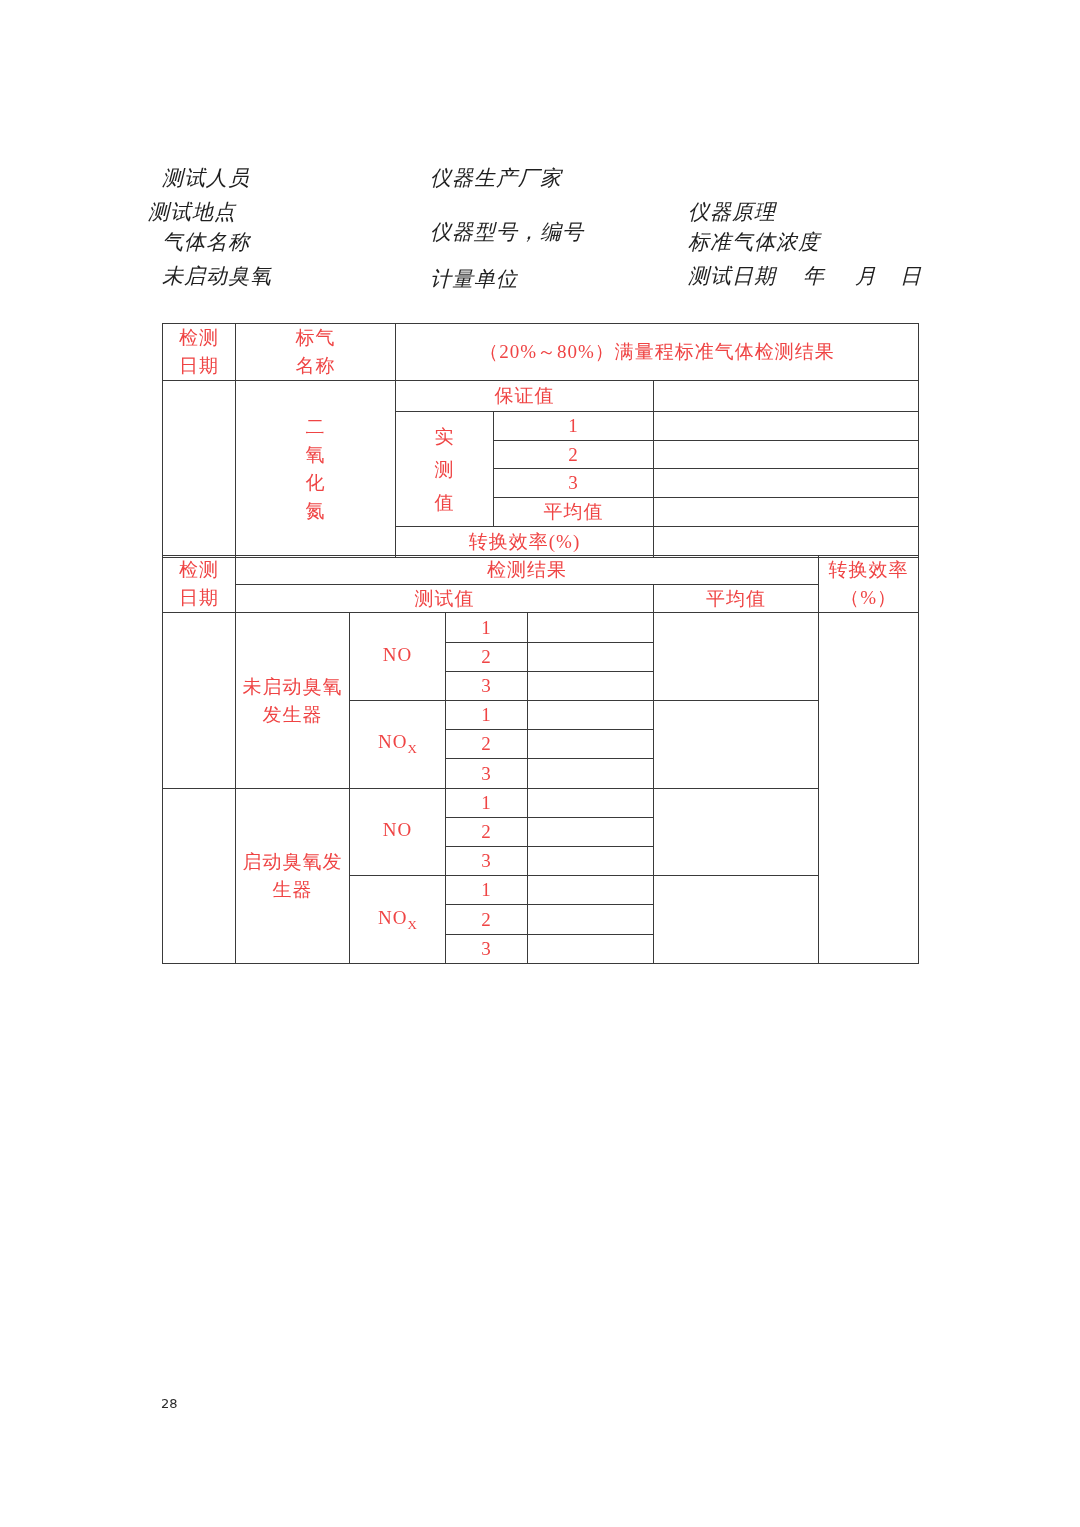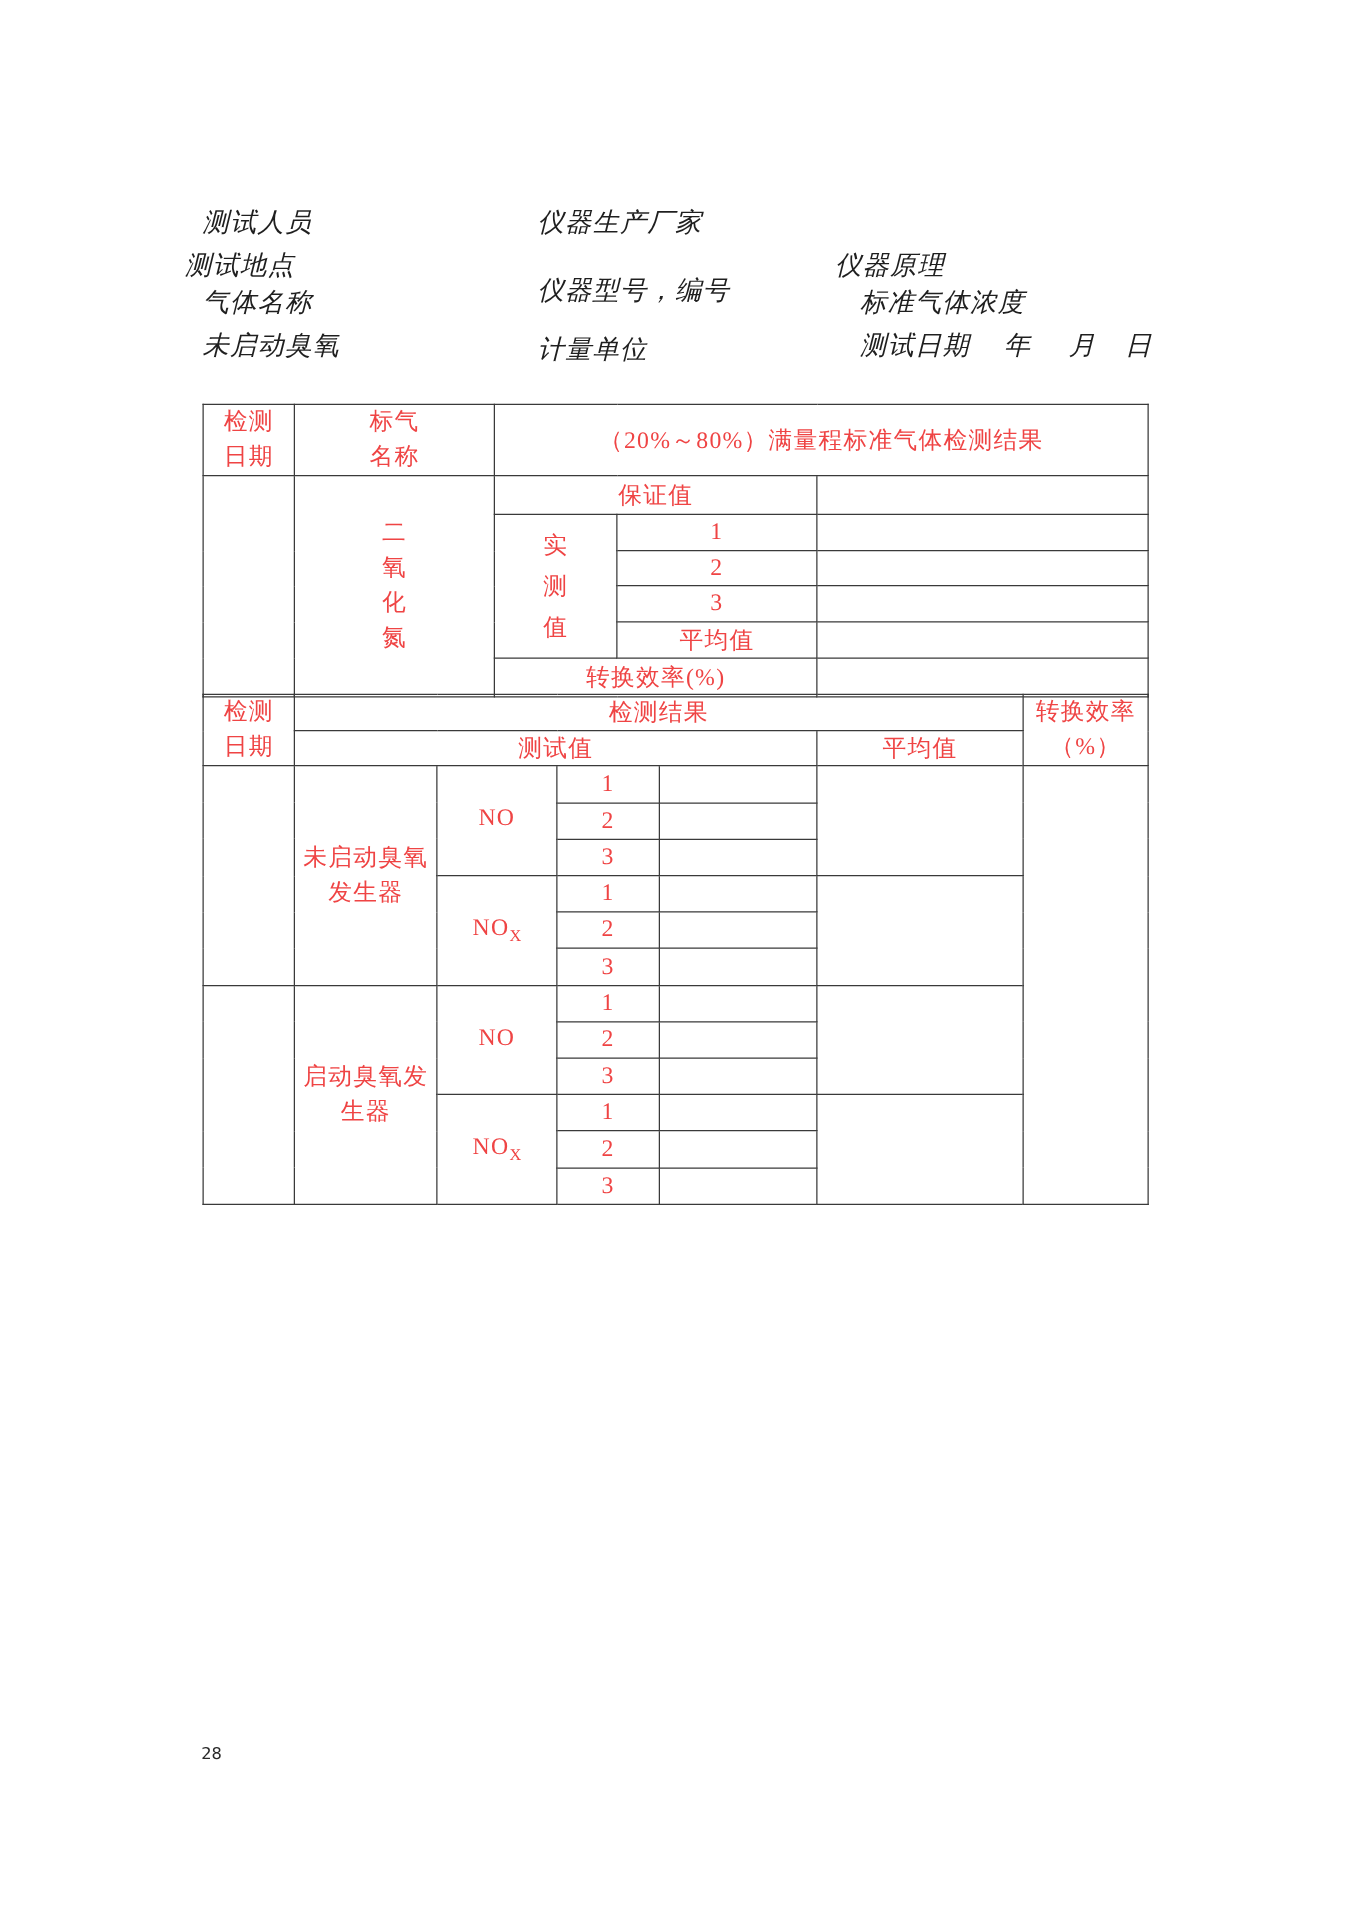--- a/index.html
+++ b/index.html
@@ -40,21 +40,21 @@
 <body>
 
 <div class="page">
 
 
   <div class="field" style="left:162px; top:166px;">测试人员</div>
   <div class="field" style="left:430px; top:166px;">仪器生产厂家</div>
 
   <div class="field" style="left:148px; top:200px;">测试地点</div>
   <div class="field" style="left:430px; top:200px;margin-top:20px;">仪器型号，编号</div>
-  <div class="field" style="left:668px; top:200px;">仪器原理</div>
+  <div class="field" style="left:688px; top:200px;">仪器原理</div>
 
   <div class="field" style="left:162px; top:230px;">气体名称</div>
   <div class="field" style="left:430px; top:230px;margin-top:37px;">计量单位</div>
   <div class="field" style="left:688px; top:230px;">标准气体浓度</div>
 
   <div class="field" style="left:162px; top:264px;">未启动臭氧</div>
   <div class="field" style="left:688px; top:264px;">测试日期</div>
   <div class="field" style="left:803px; top:264px;">年</div>
   <div class="field" style="left:855px; top:264px;">月</div>
   <div class="field" style="left:900px; top:264px;">日</div>

